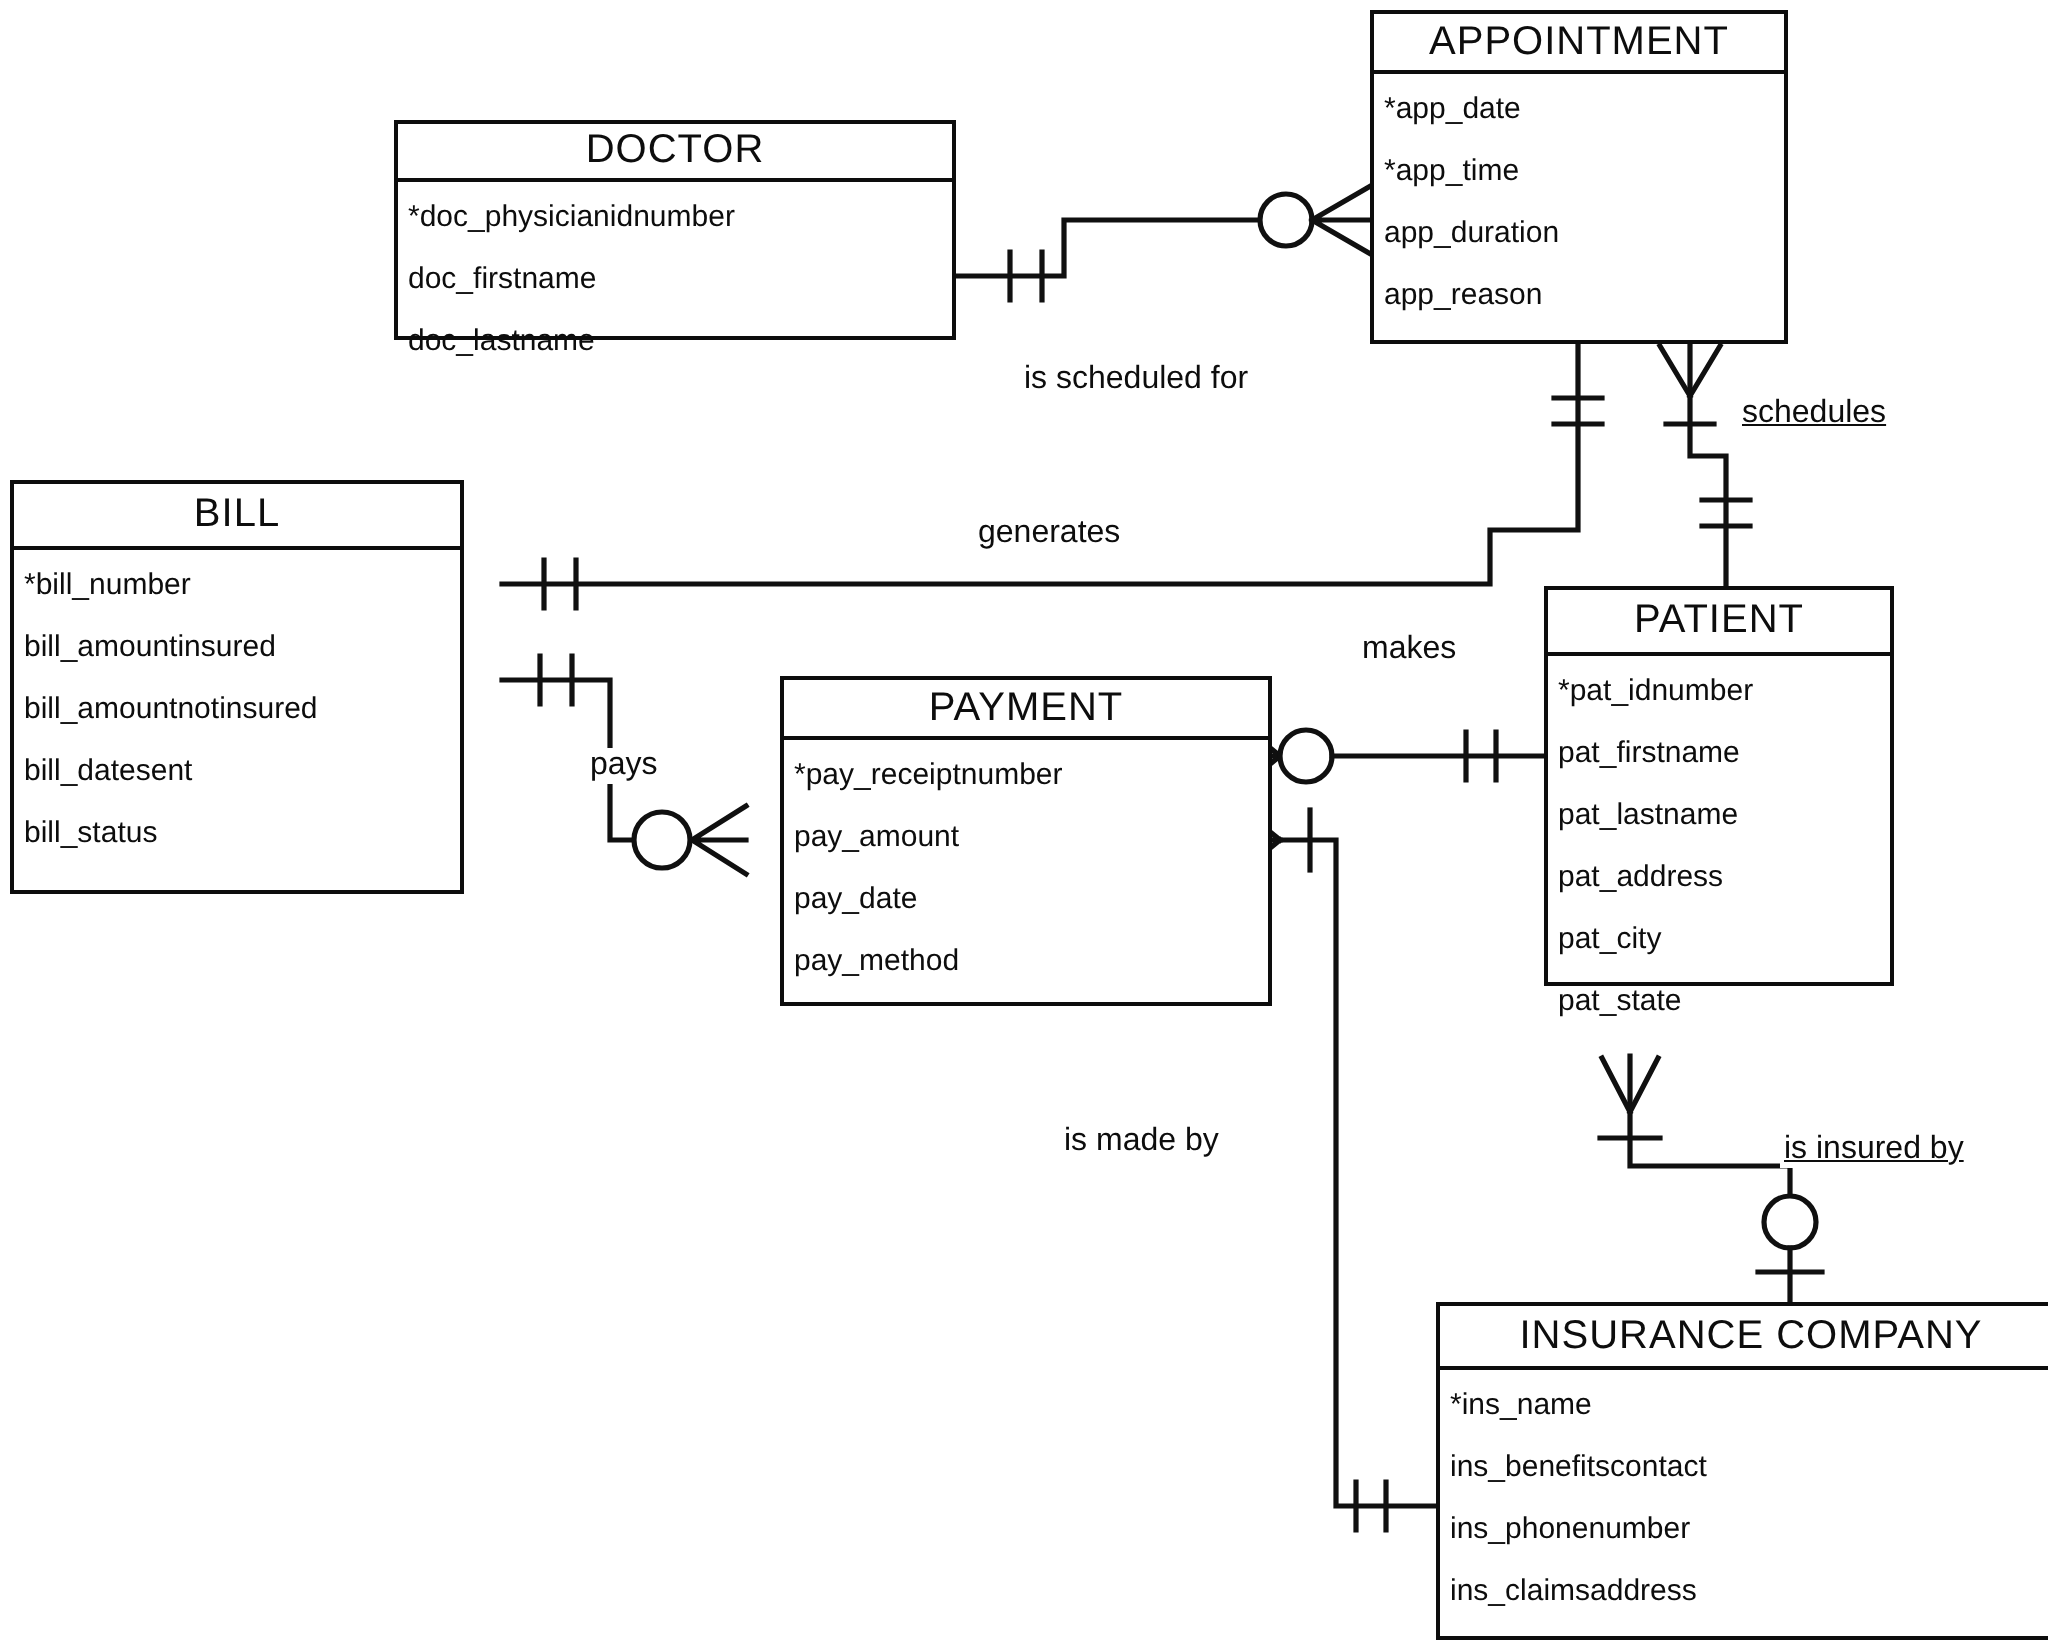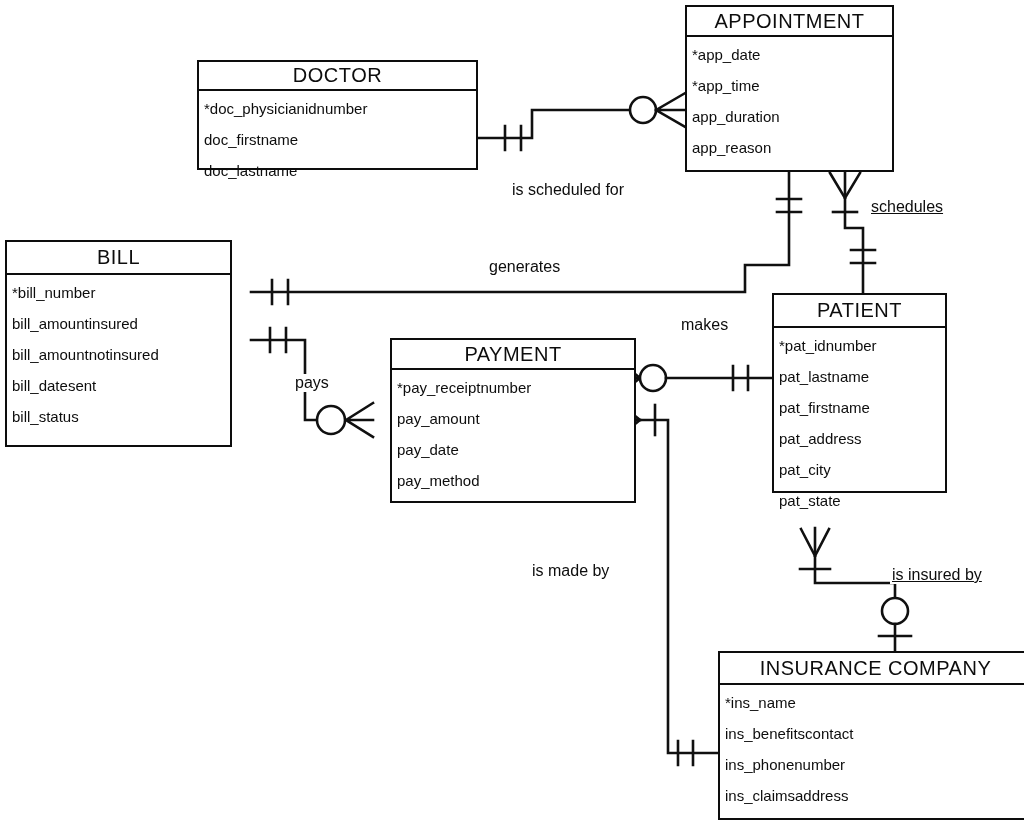--- a/index.html
+++ b/index.html
@@ -144,22 +144,22 @@
         <div class="attr">pay_amount</div>
         <div class="attr">pay_date</div>
         <div class="attr">pay_method</div>
       </div>
   </div>
 
   <div class="entity" id="e-patient">
     <div class="ehead">PATIENT</div>
     <div class="ebody">
         <div class="attr">*pat_idnumber</div>
+        <div class="attr">pat_firstname</div>
         <div class="attr">pat_lastname</div>
-        <div class="attr">pat_firstname</div>
         <div class="attr">pat_address</div>
         <div class="attr">pat_city</div>
         <div class="attr">pat_state</div>
       </div>
   </div>
 
   <div class="entity" id="e-insurance">
     <div class="ehead">INSURANCE COMPANY</div>
     <div class="ebody">
         <div class="attr">*ins_name</div>

